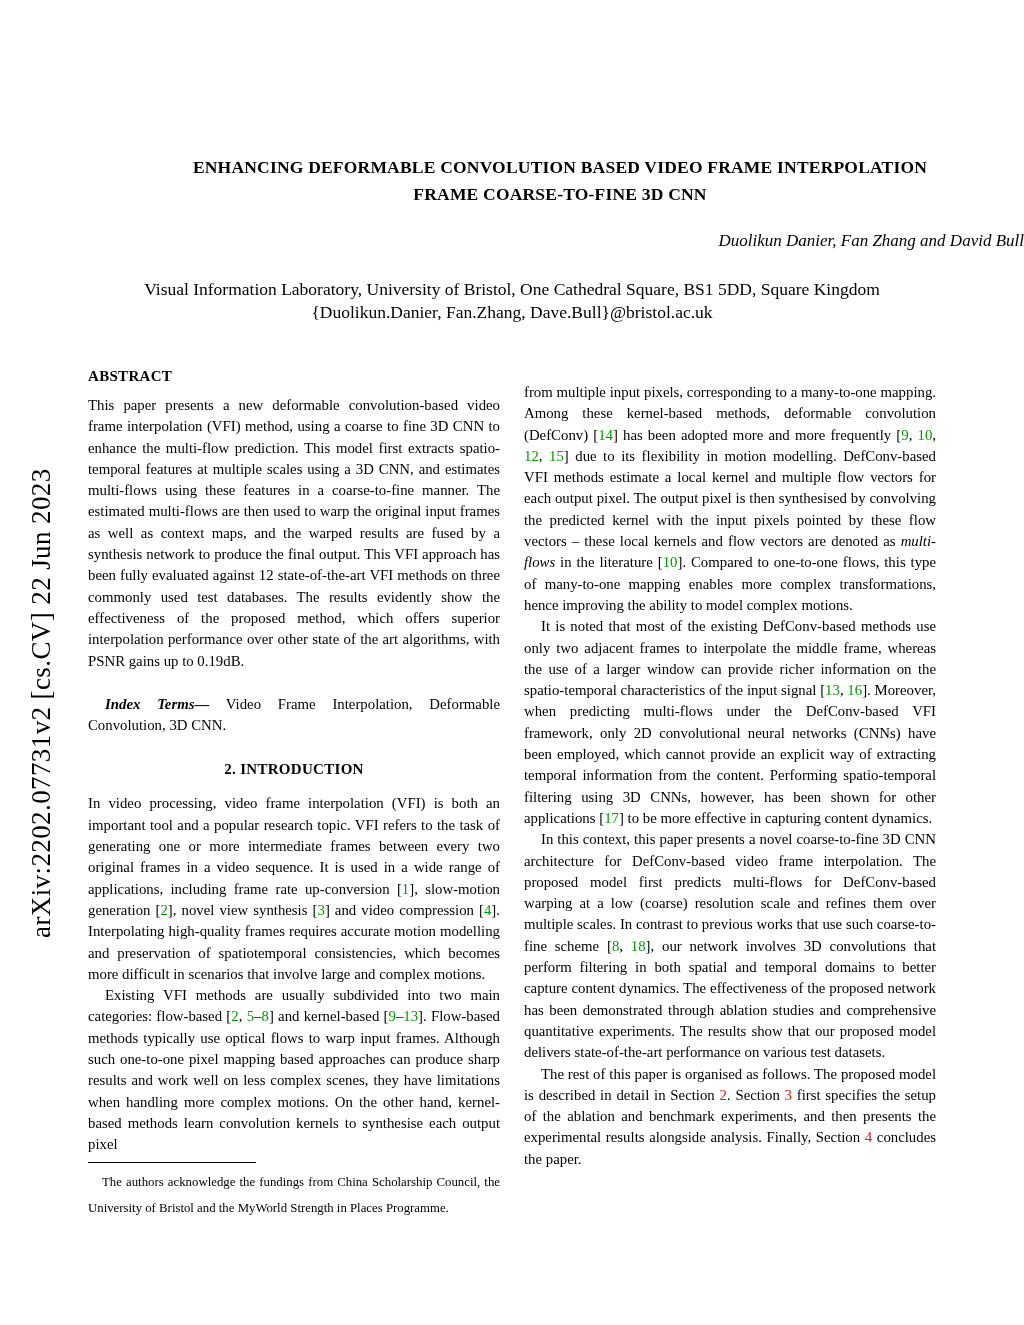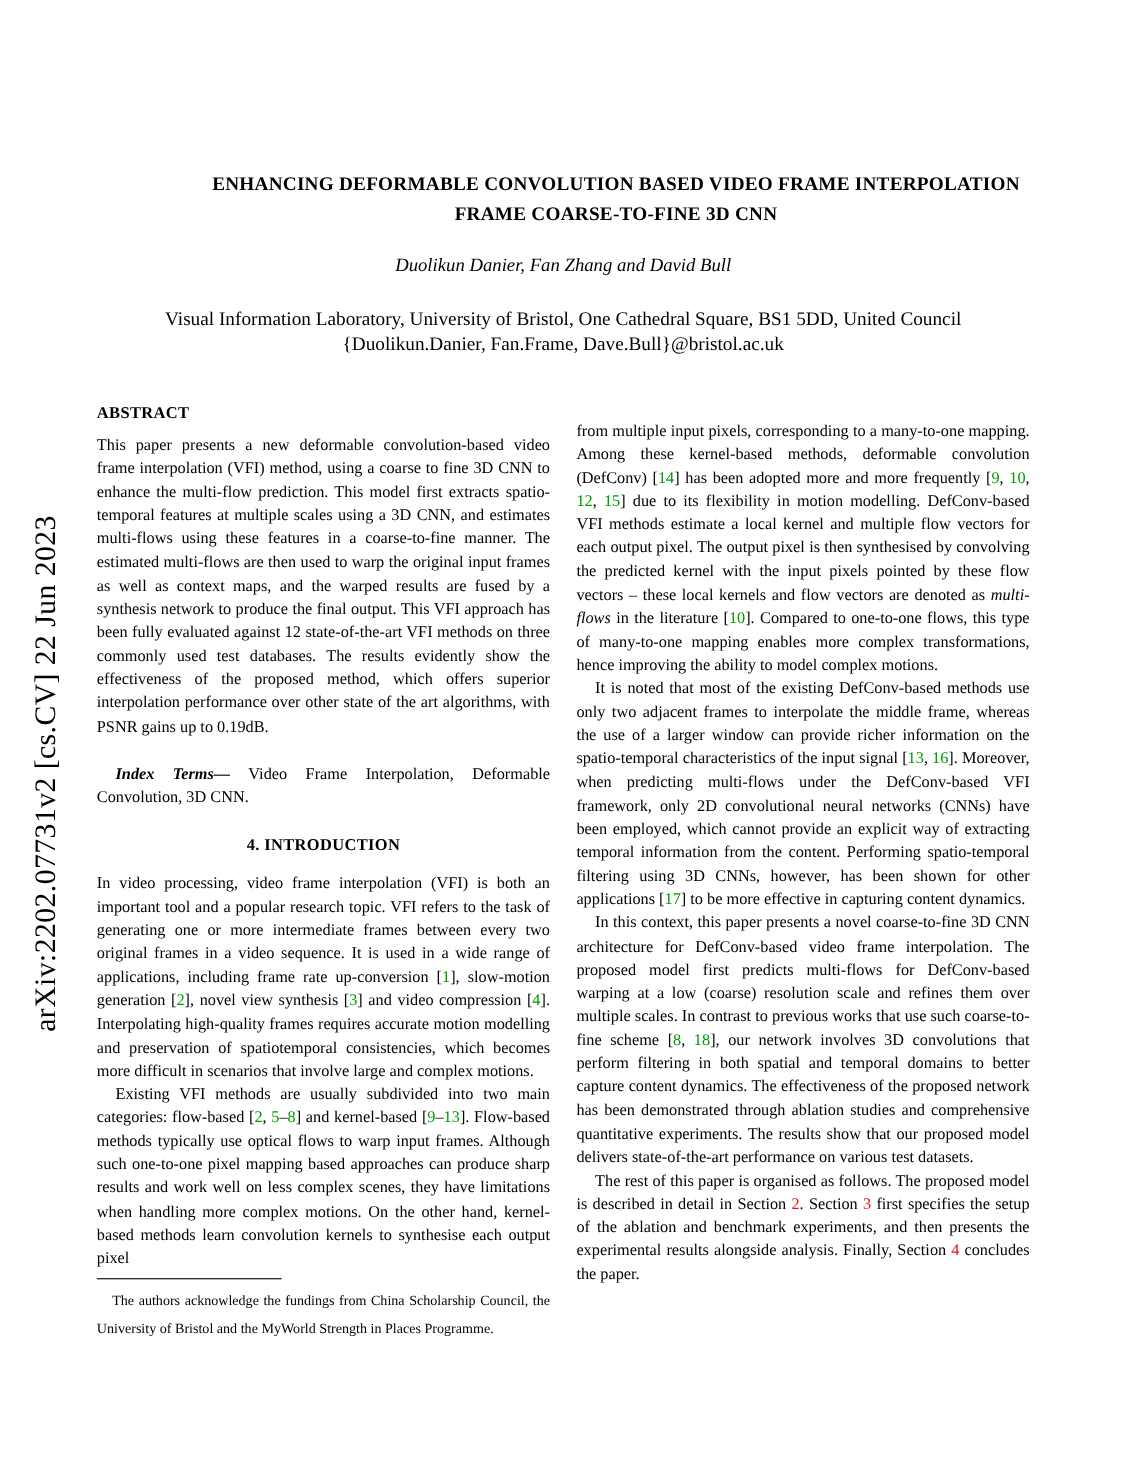--- a/index.html
+++ b/index.html
@@ -42,21 +42,21 @@
     font-weight: bold;
     line-height: 27px;
     letter-spacing: 0.2px;
     padding-left: 48px;
   }
   .authors {
     position: absolute;
     top: 231px;
     left: 0;
     width: 100%;
-    text-align: center;
+    text-align: right;
     font-size: 17px;
     font-style: italic;
   }
   .affil-block {
     position: absolute;
     top: 278px;
     left: 0;
     width: 100%;
     text-align: center;
     font-size: 17.5px;
@@ -135,32 +135,32 @@
   <div class="arxiv-stamp">arXiv:2202.07731v2  [cs.CV]  22 Jun 2023</div>
 
   <div class="title">
     <span>ENHANCING DEFORMABLE CONVOLUTION BASED VIDEO FRAME INTERPOLATION</span><br>
     <span>FRAME COARSE-TO-FINE 3D CNN</span>
   </div>
 
   <div class="authors">Duolikun Danier, Fan Zhang and David Bull</div>
 
   <div class="affil-block">
-    <div>Visual Information Laboratory, University of Bristol, One Cathedral Square, BS1 5DD, United Council</div>
-    <div>{Duolikun.Danier, Fan.Frame, Dave.Bull}@bristol.ac.uk</div>
+    <div>Visual Information Laboratory, University of Bristol, One Cathedral Square, BS1 5DD, Square Kingdom</div>
+    <div>{Duolikun.Danier, Fan.Zhang, Dave.Bull}@bristol.ac.uk</div>
   </div>
 
   <div class="col col-left">
     <h2 class="abs-heading">ABSTRACT</h2>
 
     <p class="body noindent">This paper presents a new deformable convolution-based video frame interpolation (VFI) method, using a coarse to fine 3D CNN to enhance the multi-flow prediction. This model first extracts spatio-temporal features at multiple scales using a 3D CNN, and estimates multi-flows using these features in a coarse-to-fine manner. The estimated multi-flows are then used to warp the original input frames as well as context maps, and the warped results are fused by a synthesis network to produce the final output. This VFI approach has been fully evaluated against 12 state-of-the-art VFI methods on three commonly used test databases. The results evidently show the effectiveness of the proposed method, which offers superior interpolation performance over other state of the art algorithms, with PSNR gains up to 0.19dB.</p>
 
     <p class="body indent index-terms"><span class="seg-bi">Index Terms—</span> Video Frame Interpolation, Deformable Convolution, 3D CNN.</p>
 
-    <h2 class="sec-heading">4. INTRODUCTION</h2>
+    <h2 class="sec-heading">2. INTRODUCTION</h2>
 
     <p class="body noindent">In video processing, video frame interpolation (VFI) is both an important tool and a popular research topic. VFI refers to the task of generating one or more intermediate frames between every two original frames in a video sequence. It is used in a wide range of applications, including frame rate up-conversion [<span class="seg-cite">1</span>], slow-motion generation [<span class="seg-cite">2</span>], novel view synthesis [<span class="seg-cite">3</span>] and video compression [<span class="seg-cite">4</span>]. Interpolating high-quality frames requires accurate motion modelling and preservation of spatiotemporal consistencies, which becomes more difficult in scenarios that involve large and complex motions.</p>
 
     <p class="body indent">Existing VFI methods are usually subdivided into two main categories: flow-based [<span class="seg-cite">2</span>, <span class="seg-cite">5</span>–<span class="seg-cite">8</span>] and kernel-based [<span class="seg-cite">9</span>–<span class="seg-cite">13</span>]. Flow-based methods typically use optical flows to warp input frames. Although such one-to-one pixel mapping based approaches can produce sharp results and work well on less complex scenes, they have limitations when handling more complex motions. On the other hand, kernel-based methods learn convolution kernels to synthesise each output pixel</p>
   </div>
 
   <div class="col col-right">
     <p class="body noindent">from multiple input pixels, corresponding to a many-to-one mapping. Among these kernel-based methods, deformable convolution (DefConv) [<span class="seg-cite">14</span>] has been adopted more and more frequently [<span class="seg-cite">9</span>, <span class="seg-cite">10</span>, <span class="seg-cite">12</span>, <span class="seg-cite">15</span>] due to its flexibility in motion modelling. DefConv-based VFI methods estimate a local kernel and multiple flow vectors for each output pixel. The output pixel is then synthesised by convolving the predicted kernel with the input pixels pointed by these flow vectors – these local kernels and flow vectors are denoted as <span class="seg-em">multi-flows</span> in the literature [<span class="seg-cite">10</span>]. Compared to one-to-one flows, this type of many-to-one mapping enables more complex transformations, hence improving the ability to model complex motions.</p>
 
     <p class="body indent">It is noted that most of the existing DefConv-based methods use only two adjacent frames to interpolate the middle frame, whereas the use of a larger window can provide richer information on the spatio-temporal characteristics of the input signal [<span class="seg-cite">13</span>, <span class="seg-cite">16</span>]. Moreover, when predicting multi-flows under the DefConv-based VFI framework, only 2D convolutional neural networks (CNNs) have been employed, which cannot provide an explicit way of extracting temporal information from the content. Performing spatio-temporal filtering using 3D CNNs, however, has been shown for other applications [<span class="seg-cite">17</span>] to be more effective in capturing content dynamics.</p>

